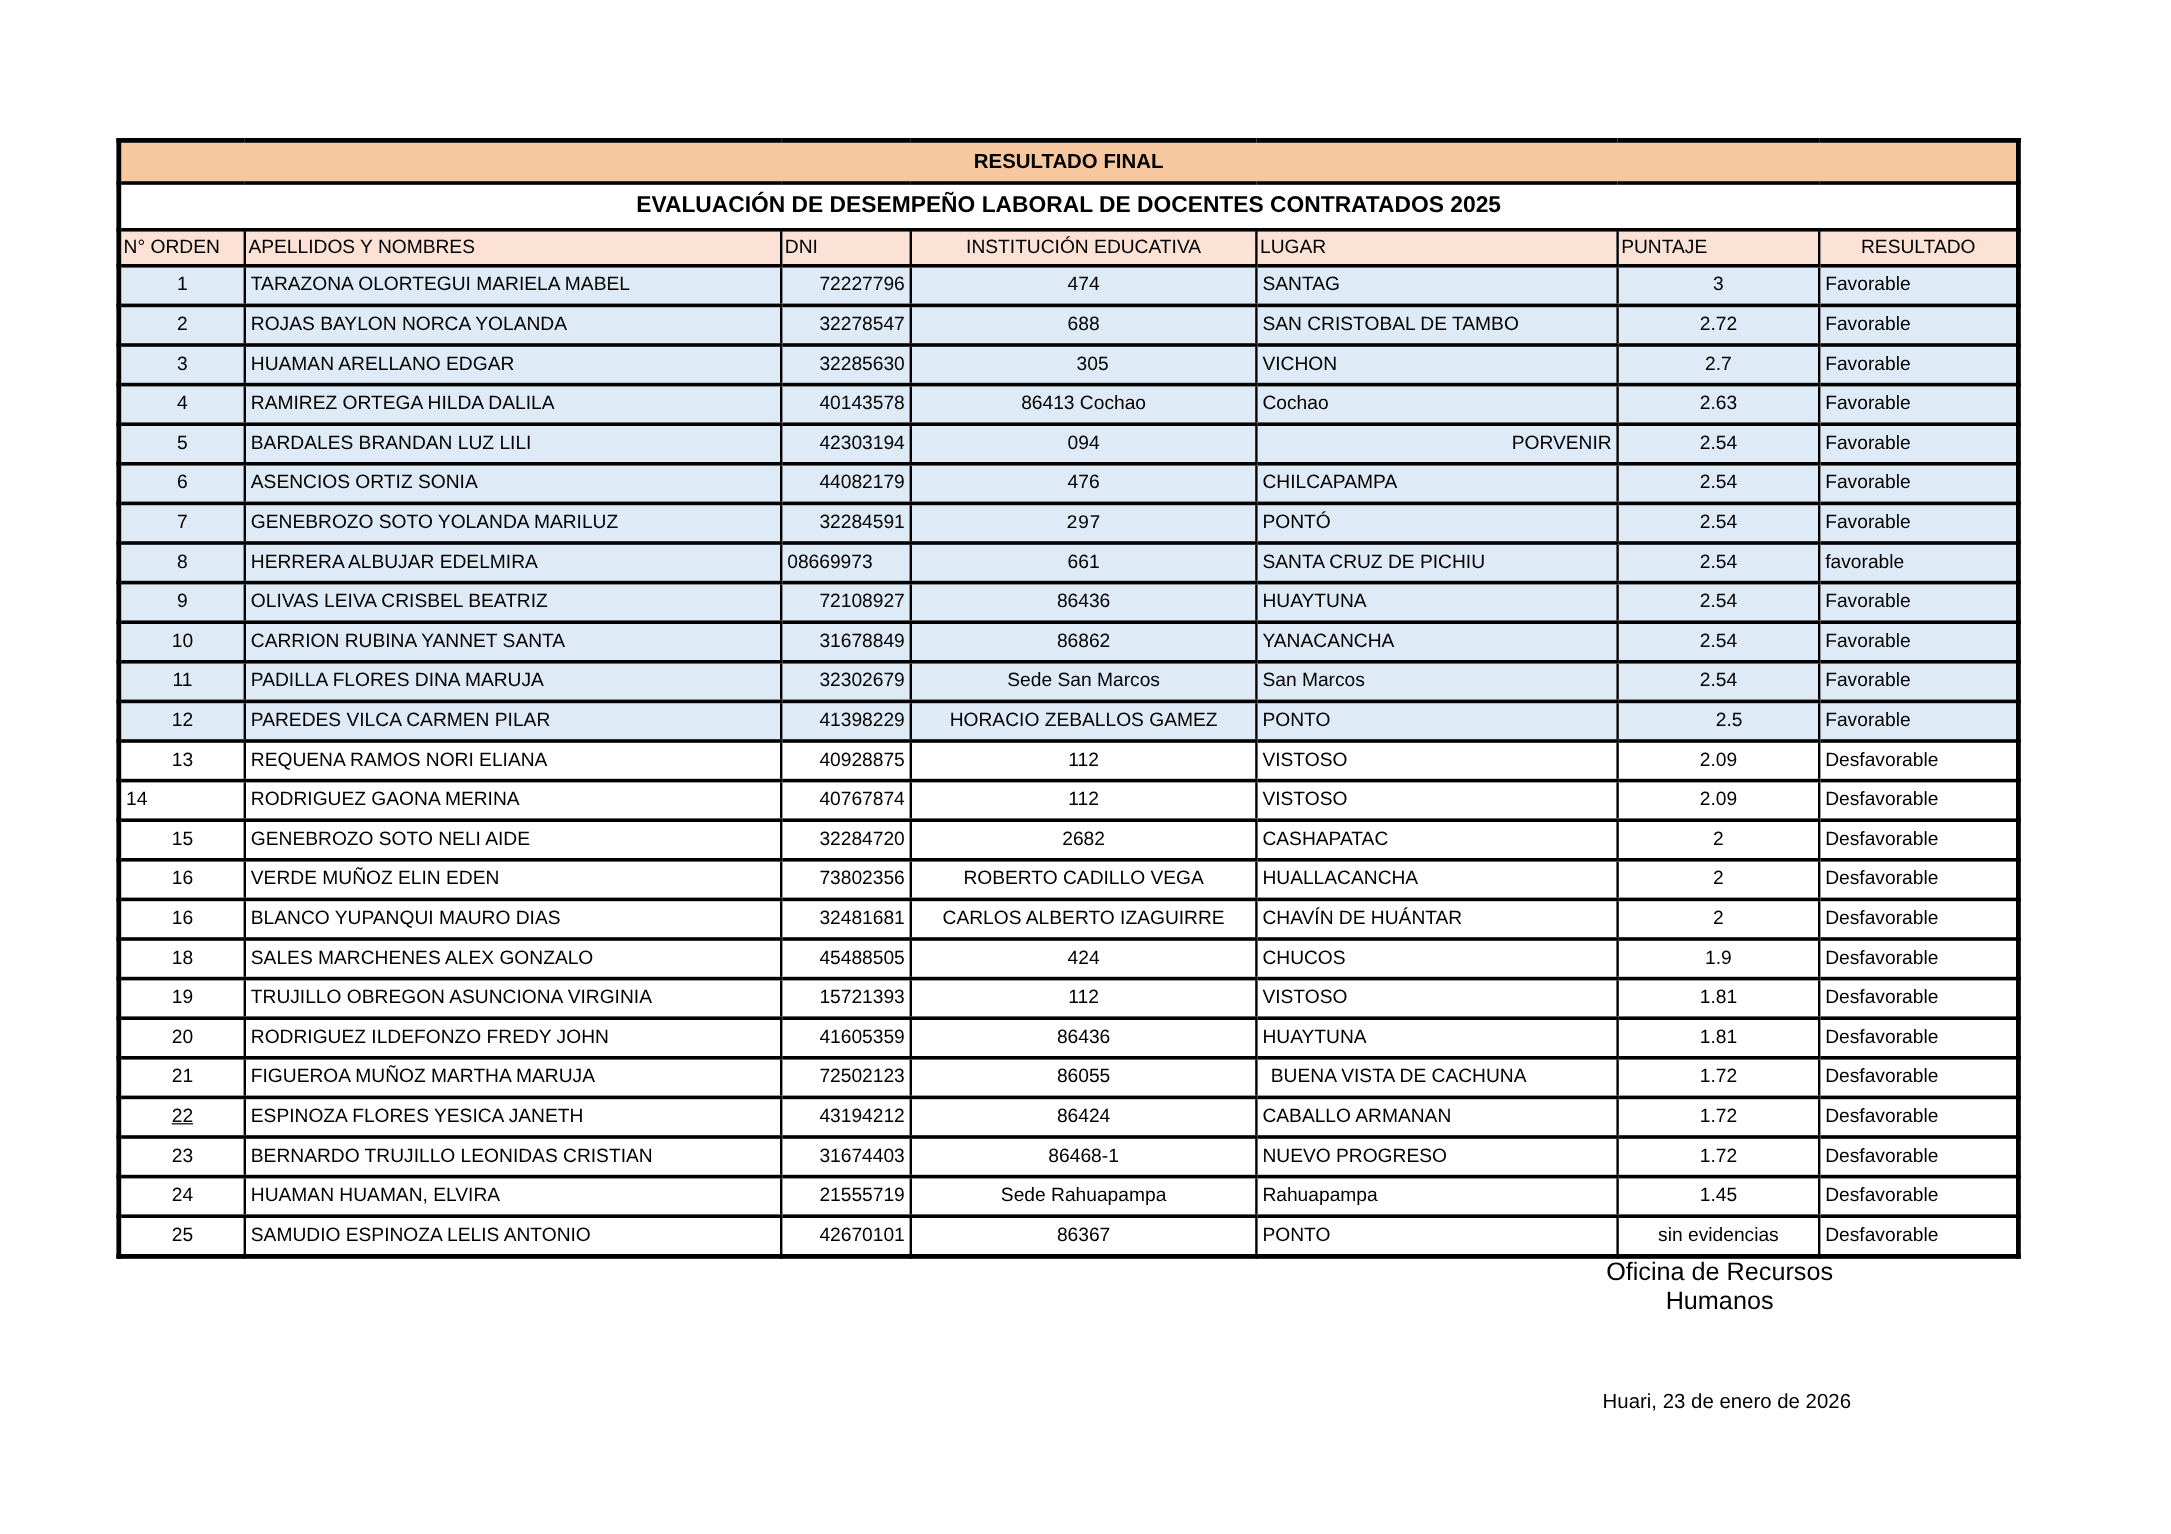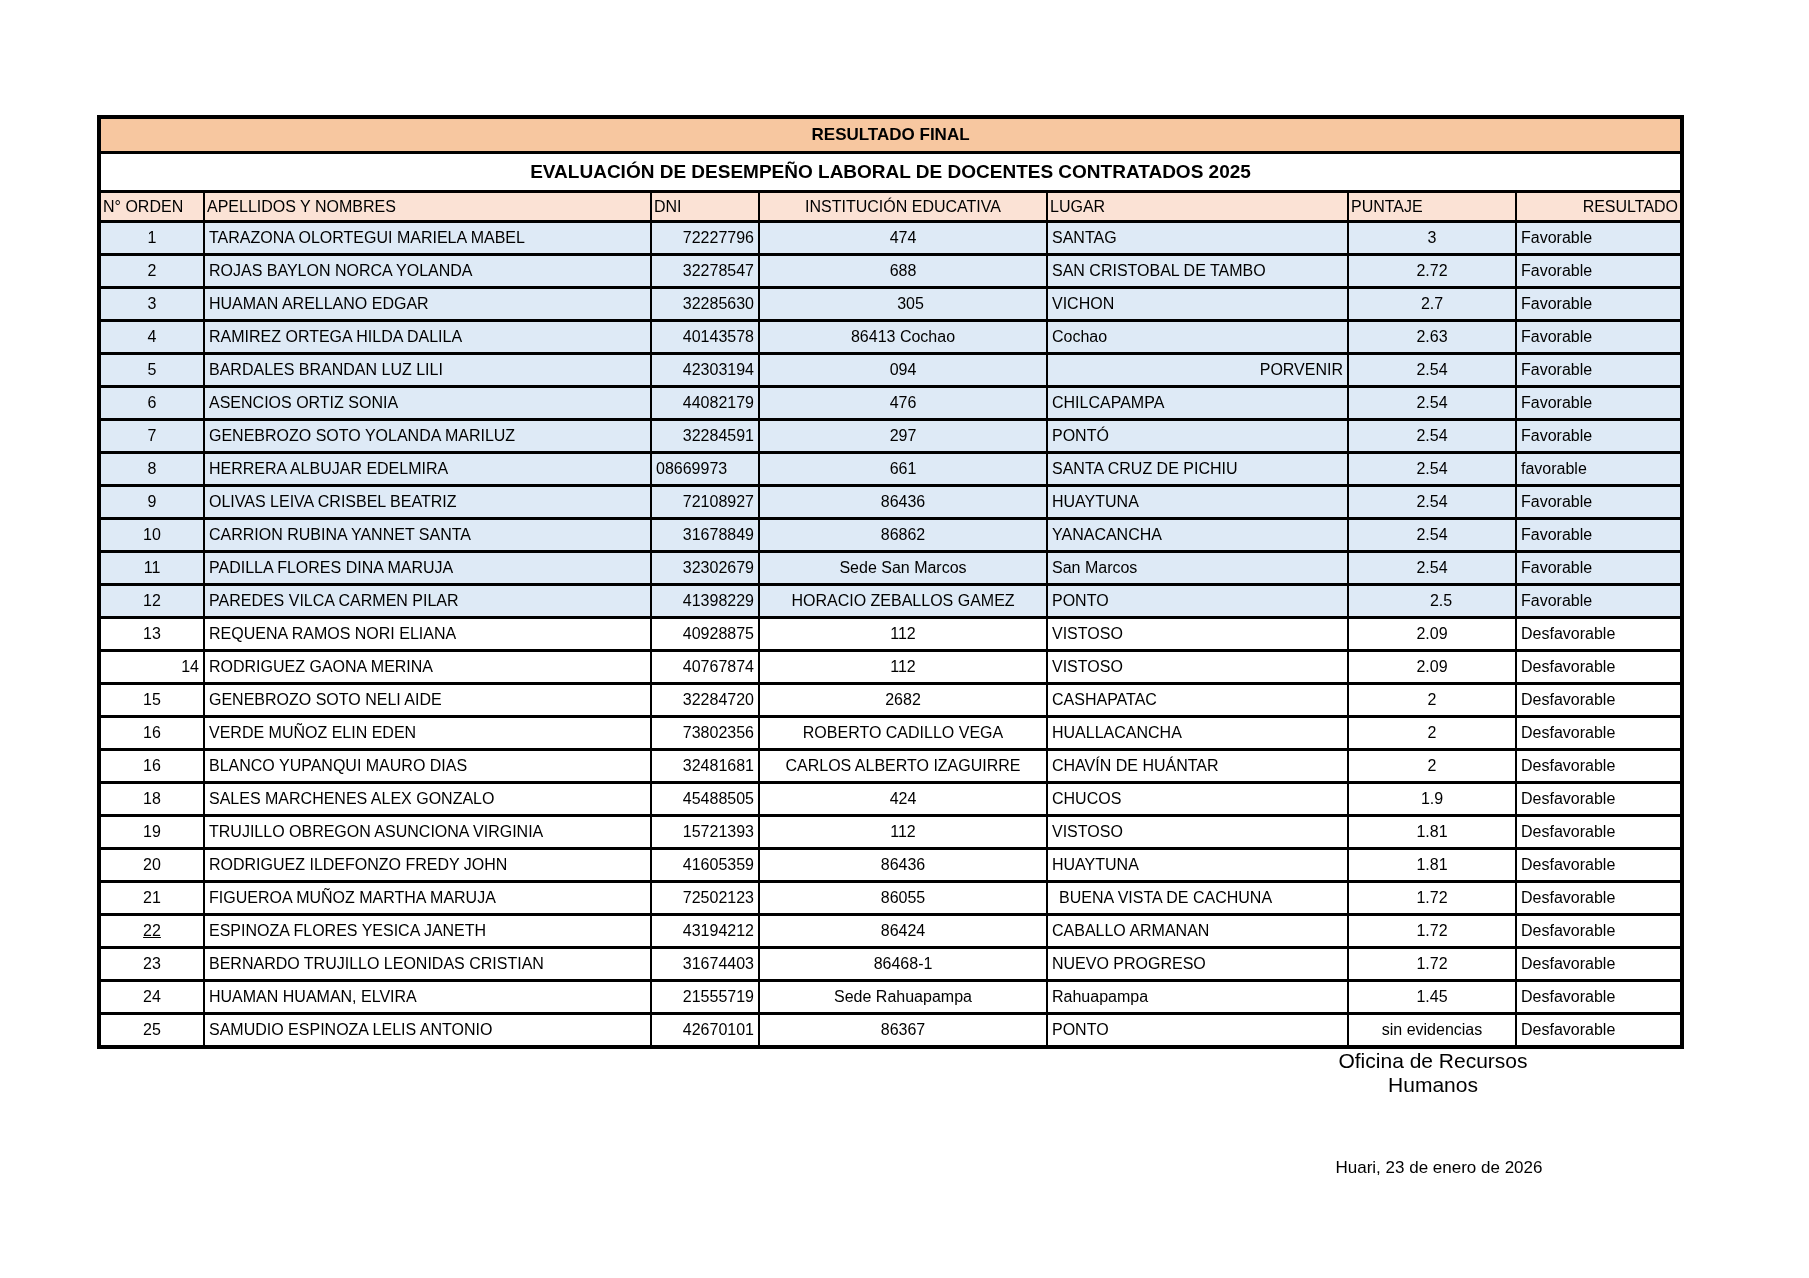--- a/index.html
+++ b/index.html
@@ -78,21 +78,21 @@
     <tr class="band-subtitle">
       <td colspan="7">EVALUACIÓN DE DESEMPEÑO LABORAL DE DOCENTES CONTRATADOS 2025</td>
     </tr>
     <tr class="col-headers">
         <td style="text-align: left;">N° ORDEN</td>
         <td style="text-align: left;">APELLIDOS Y NOMBRES</td>
         <td style="text-align: left;">DNI</td>
         <td style="text-align: center;">INSTITUCIÓN EDUCATIVA</td>
         <td style="text-align: left;">LUGAR</td>
         <td style="text-align: left;">PUNTAJE</td>
-        <td style="text-align: right;">RESULTADO</td>
+        <td style="text-align: center;">RESULTADO</td>
       </tr>
   <tr class="data-row fav">
         <td style="text-align: center;">1</td>
         <td style="text-align: left;">TARAZONA OLORTEGUI MARIELA MABEL</td>
         <td style="text-align: right;">72227796</td>
         <td style="text-align: center;">474</td>
         <td style="text-align: left;">SANTAG</td>
         <td style="text-align: center;">3</td>
         <td style="text-align: left;">Favorable</td>
       </tr>
@@ -138,21 +138,21 @@
         <td style="text-align: right;">44082179</td>
         <td style="text-align: center;">476</td>
         <td style="text-align: left;">CHILCAPAMPA</td>
         <td style="text-align: center;">2.54</td>
         <td style="text-align: left;">Favorable</td>
       </tr>
       <tr class="data-row fav">
         <td style="text-align: center;">7</td>
         <td style="text-align: left;">GENEBROZO SOTO YOLANDA MARILUZ</td>
         <td style="text-align: right;">32284591</td>
-        <td style="text-align: center;">297</td>
+        <td style="text-align: center; font-family: Liberation Mono, monospace;">297</td>
         <td style="text-align: left;">PONTÓ</td>
         <td style="text-align: center;">2.54</td>
         <td style="text-align: left;">Favorable</td>
       </tr>
       <tr class="data-row fav">
         <td style="text-align: center;">8</td>
         <td style="text-align: left;">HERRERA ALBUJAR EDELMIRA</td>
         <td style="text-align: left;">08669973</td>
         <td style="text-align: center;">661</td>
         <td style="text-align: left;">SANTA CRUZ DE PICHIU</td>
@@ -198,21 +198,21 @@
       <tr class="data-row">
         <td style="text-align: center;">13</td>
         <td style="text-align: left;">REQUENA RAMOS NORI ELIANA</td>
         <td style="text-align: right;">40928875</td>
         <td style="text-align: center;">112</td>
         <td style="text-align: left;">VISTOSO</td>
         <td style="text-align: center;">2.09</td>
         <td style="text-align: left;">Desfavorable</td>
       </tr>
       <tr class="data-row">
-        <td style="text-align: right;">14</td>
+        <td style="text-align: left;">14</td>
         <td style="text-align: left;">RODRIGUEZ GAONA MERINA</td>
         <td style="text-align: right;">40767874</td>
         <td style="text-align: center;">112</td>
         <td style="text-align: left;">VISTOSO</td>
         <td style="text-align: center;">2.09</td>
         <td style="text-align: left;">Desfavorable</td>
       </tr>
       <tr class="data-row">
         <td style="text-align: center;">15</td>
         <td style="text-align: left;">GENEBROZO SOTO NELI AIDE</td>

